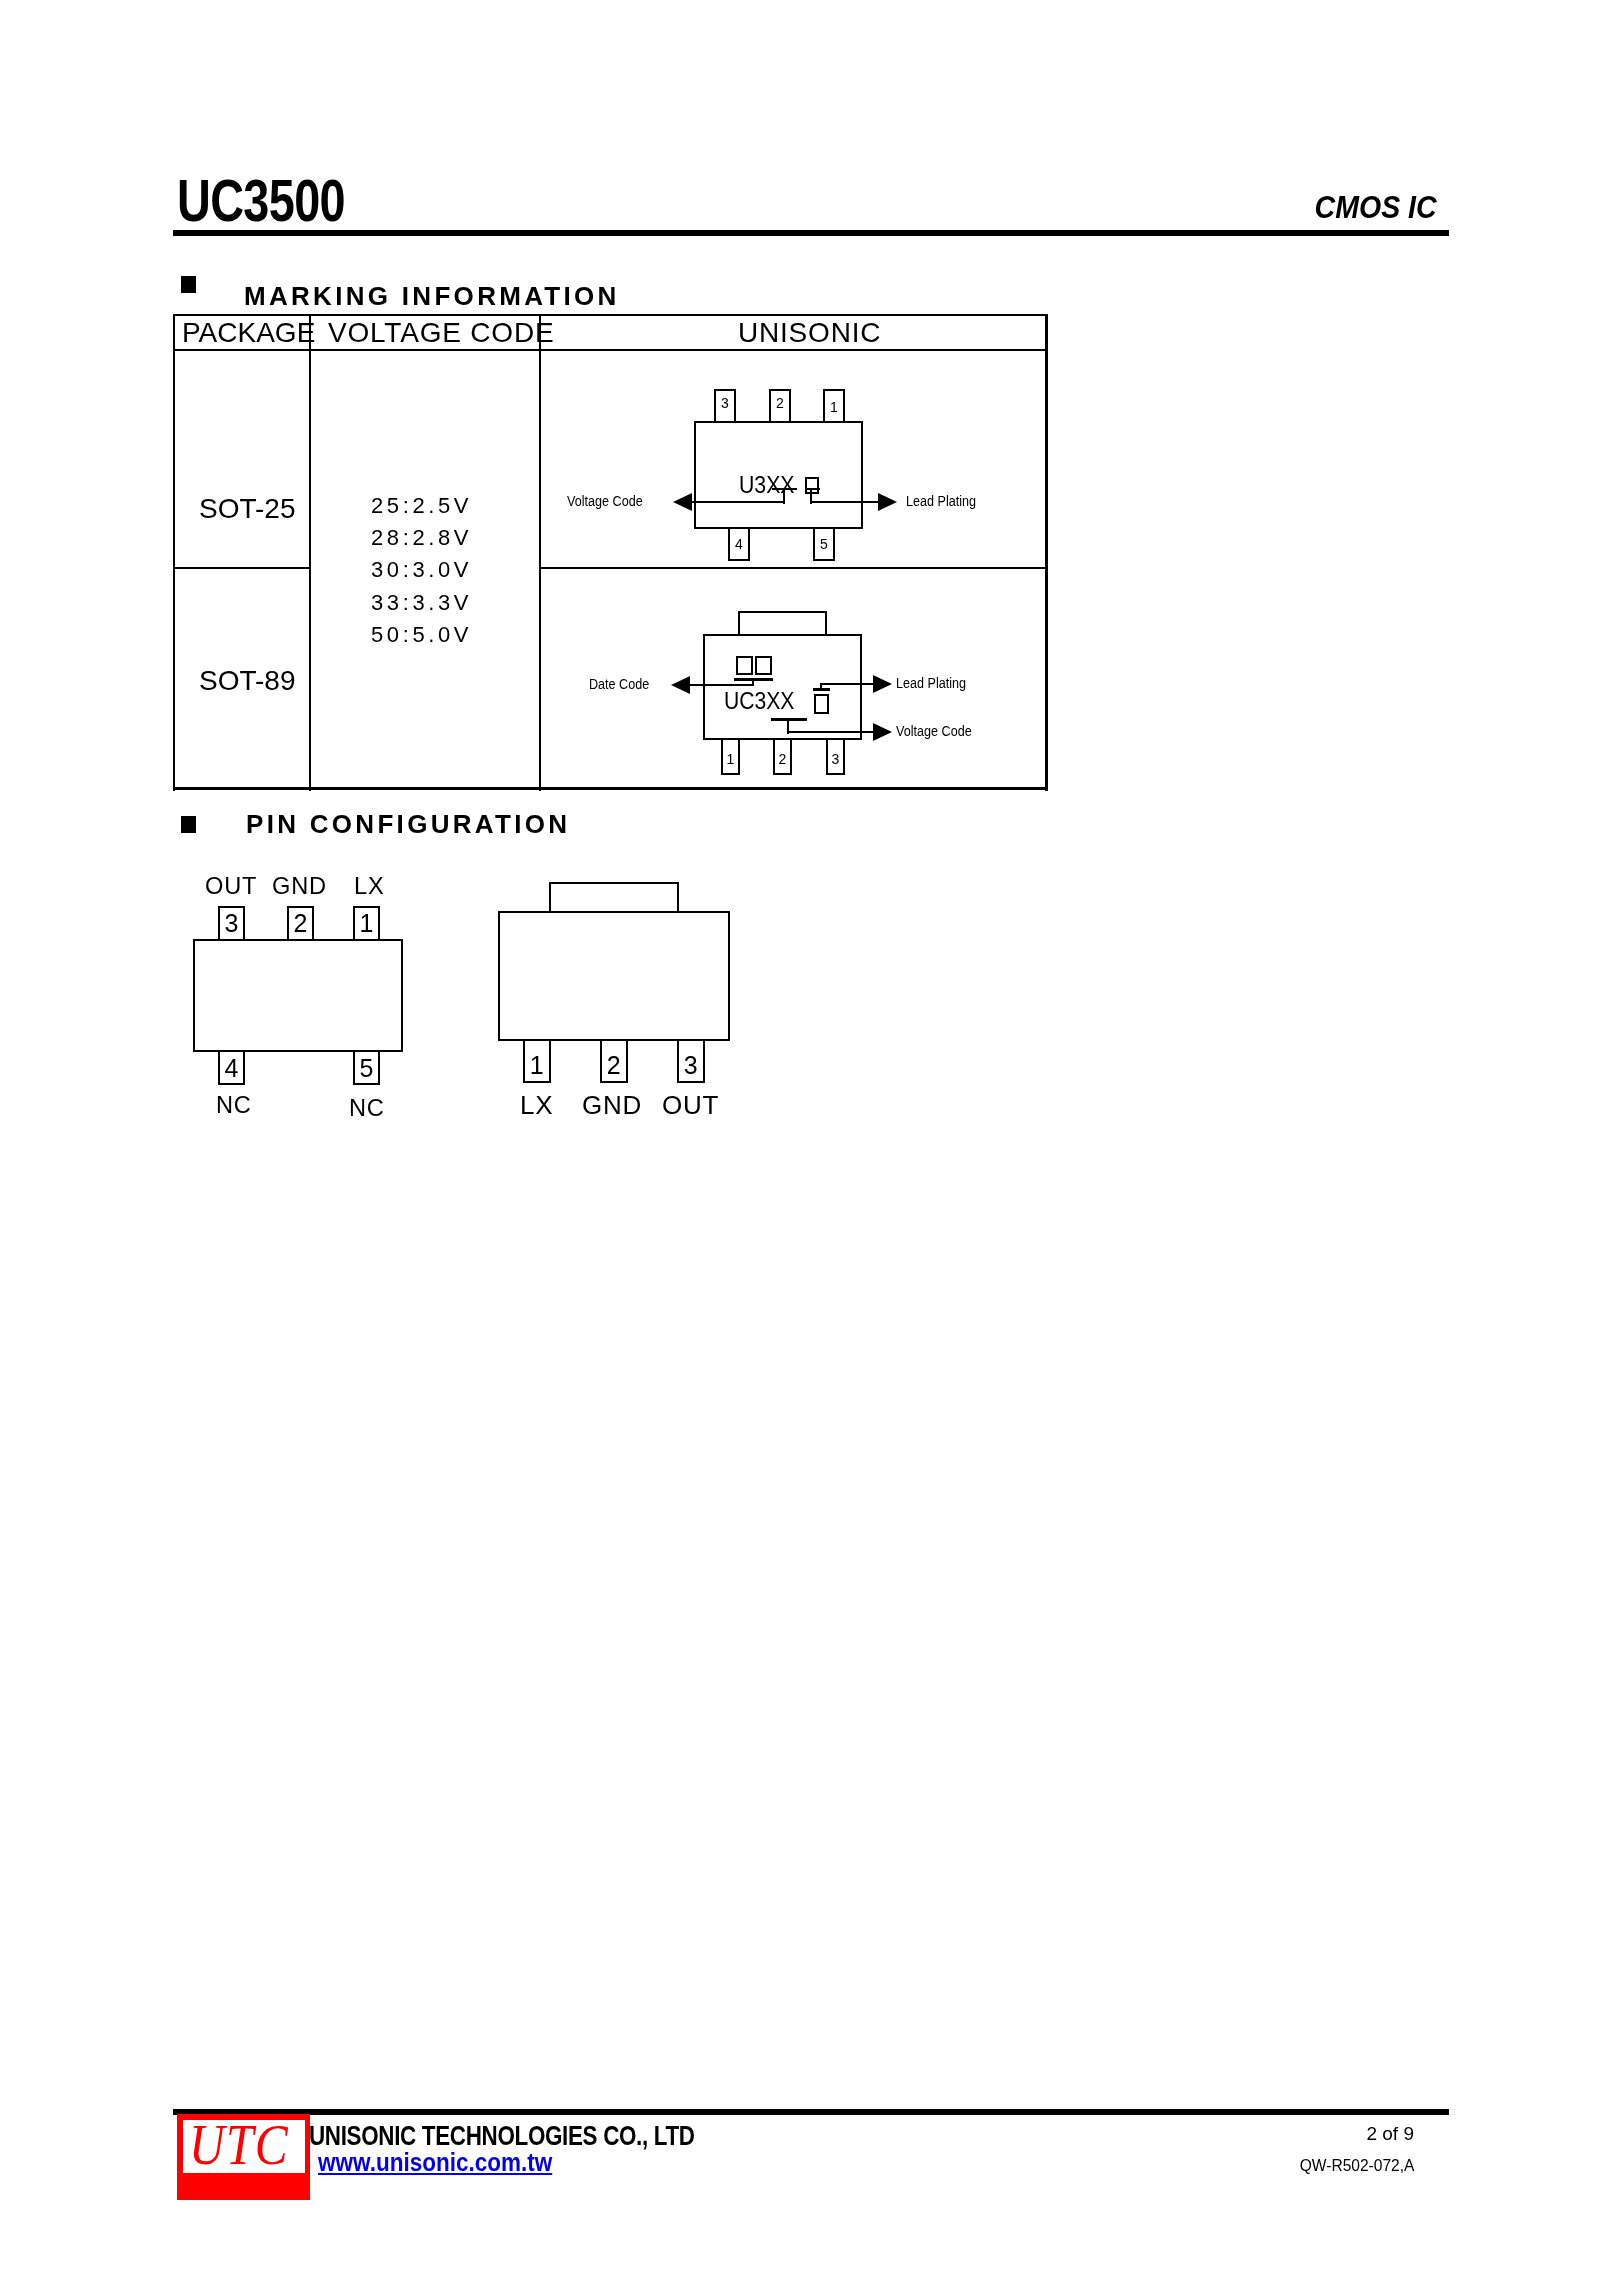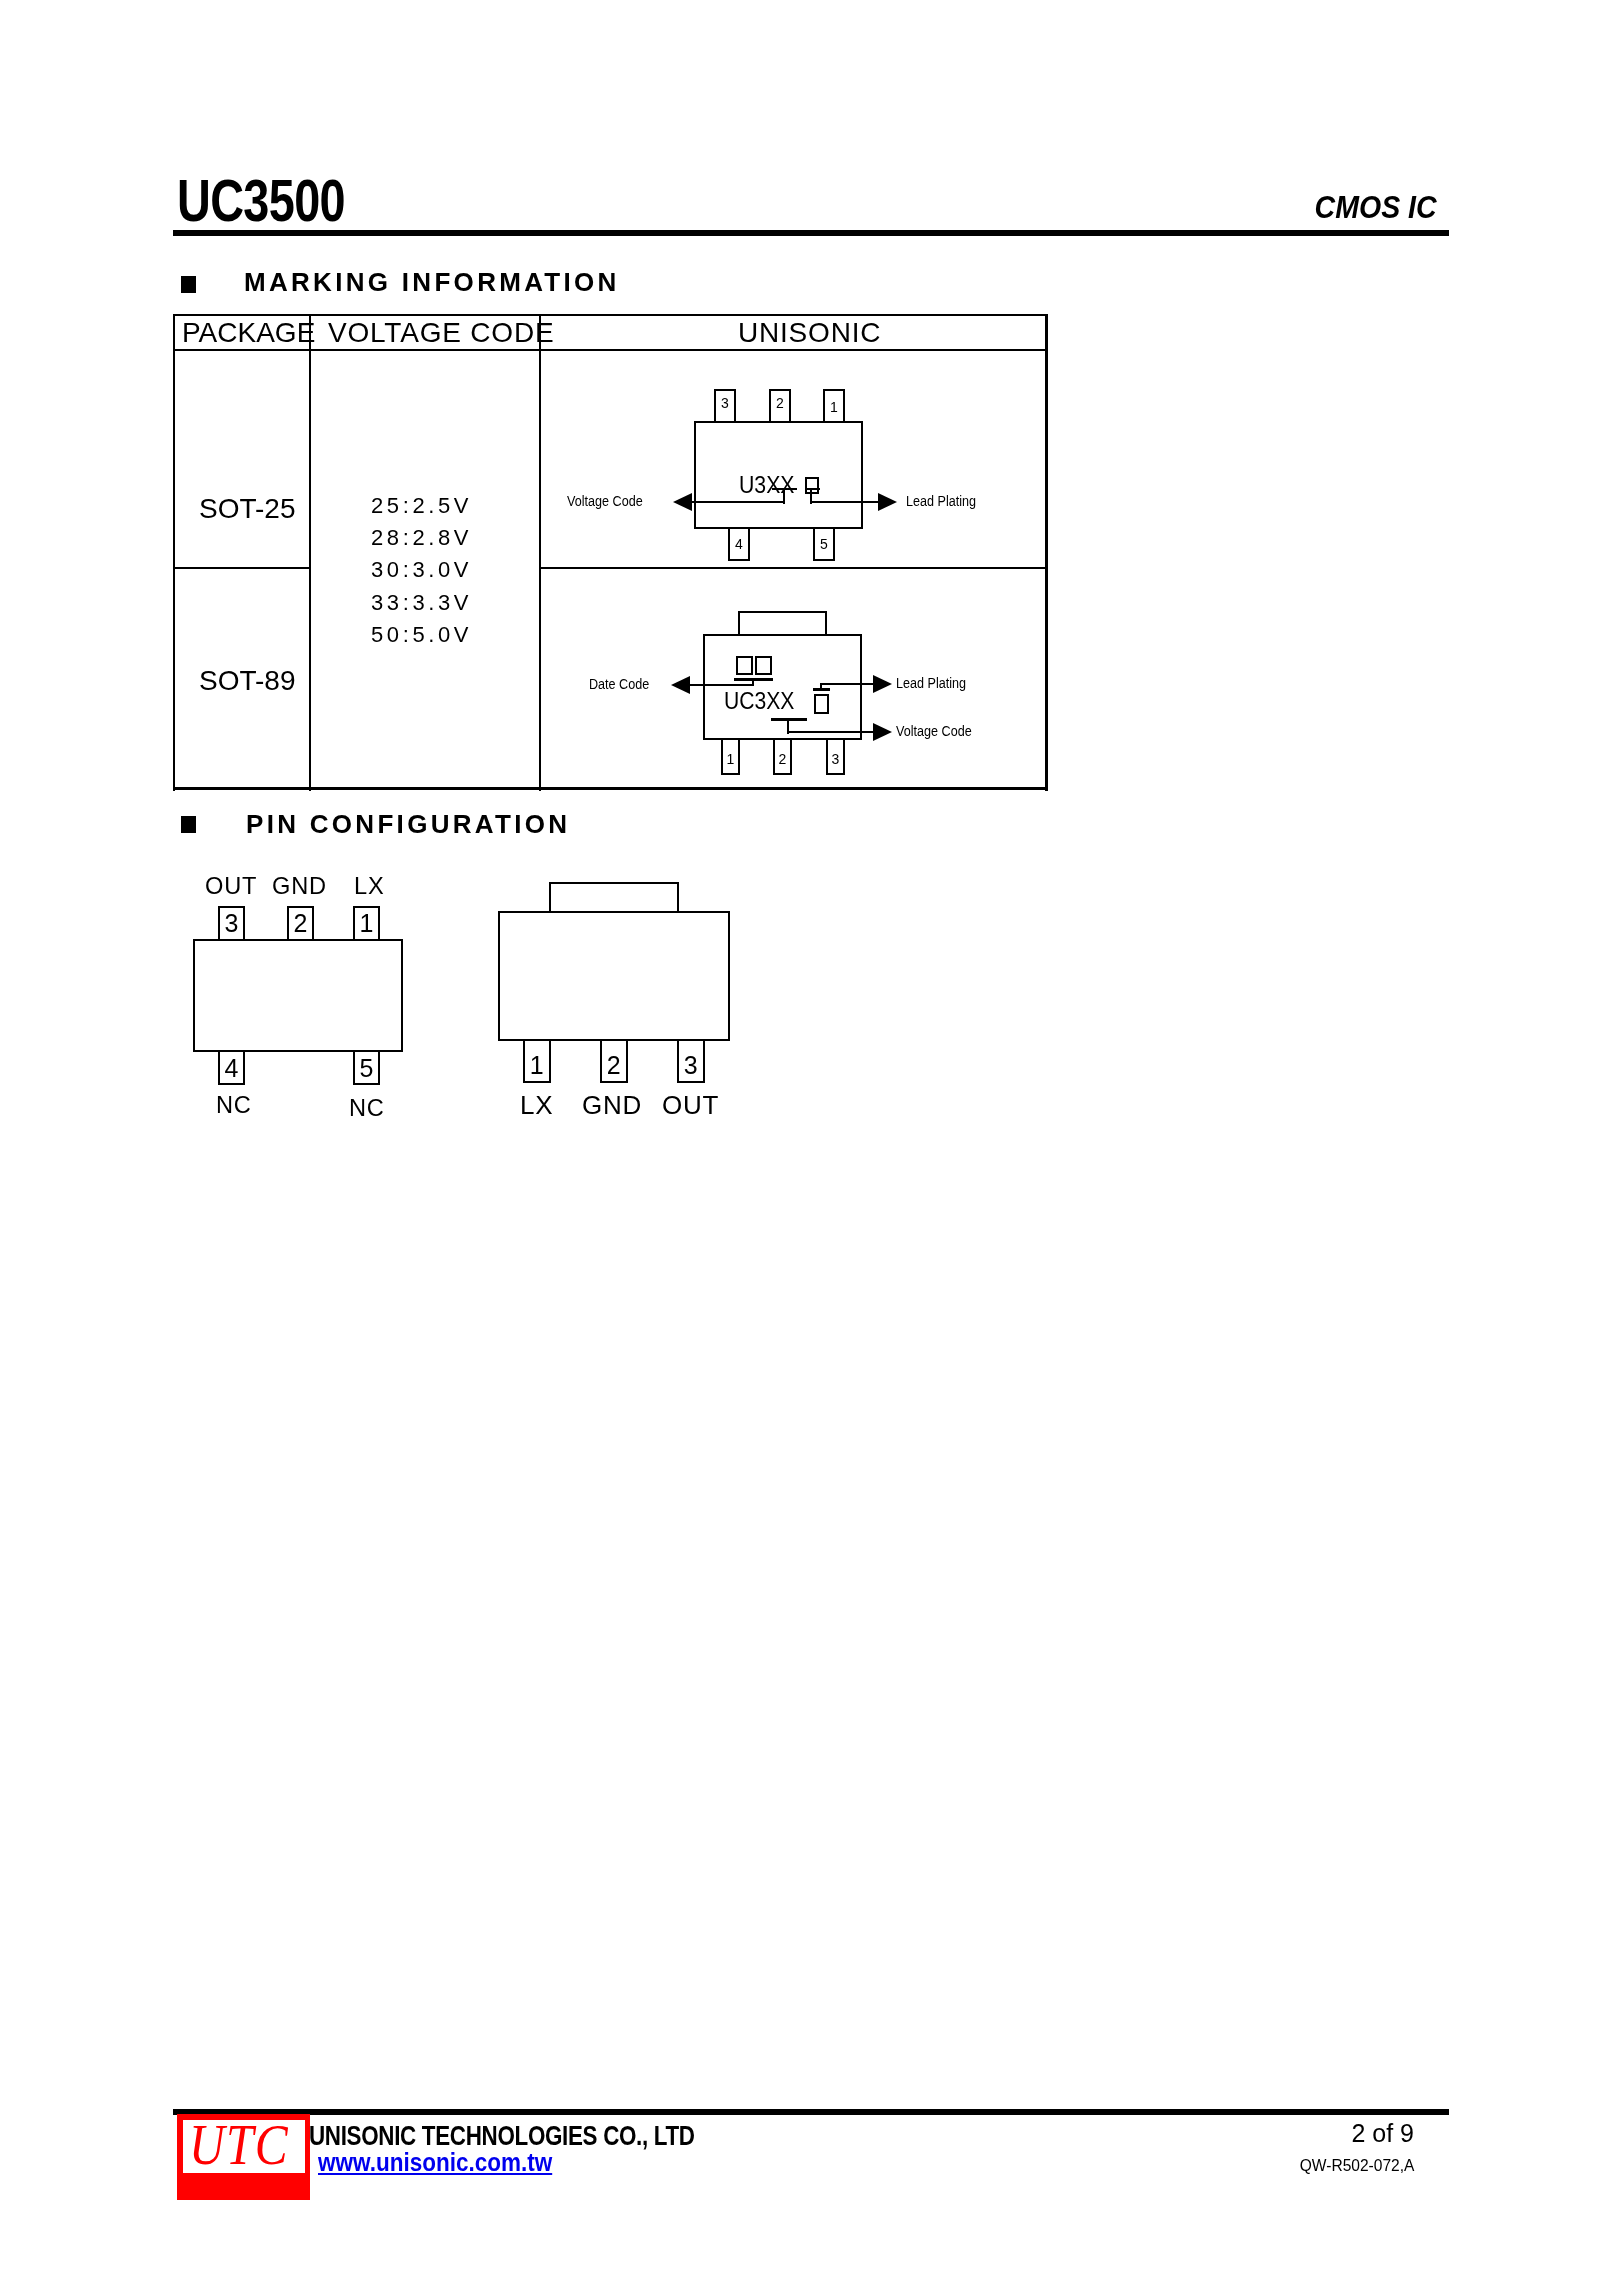--- a/index.html
+++ b/index.html
@@ -24,38 +24,38 @@
   .mark-text { position: absolute; font-size: 23.6px; line-height: 23.6px; white-space: nowrap; }
   .arrow-l { position: absolute; width: 0; height: 0; border-top: 9.4px solid transparent;
              border-bottom: 9.4px solid transparent; border-right: 19px solid #000; }
   .arrow-r { position: absolute; width: 0; height: 0; border-top: 9.4px solid transparent;
              border-bottom: 9.4px solid transparent; border-left: 19px solid #000; }
   .footer-co { position: absolute; left: 309px; top: 2120px; font-size: 28px; font-weight: bold;
                line-height: 31px; white-space: nowrap; transform: scaleX(0.8); transform-origin: left top; letter-spacing: -0.4px; }
   .footer-url { position: absolute; left: 318px; top: 2148px; font-size: 25px; font-weight: bold;
                 line-height: 28px; color: #0000ee; text-decoration: underline; white-space: nowrap;
                 transform: scaleX(0.9); transform-origin: left top; }
-  .footer-page { position: absolute; right: 208px; top: 2121px; font-size: 25px; line-height: 25px; white-space: nowrap; }
+  .footer-page { position: absolute; right: 208px; top: 2121px; font-size: 19px; line-height: 25px; white-space: nowrap; }
   .footer-doc { position: absolute; right: 208px; top: 2156px; font-size: 17.3px; line-height: 19px;
                 white-space: nowrap; transform: scaleX(0.9); transform-origin: right top; }
   .logo { position: absolute; left: 177px; top: 2114px; width: 133px; height: 86px; background: #ff0000; }
   .logo-inner { position: absolute; left: 5.5px; top: 5.5px; width: 122px; height: 53px; background: #ffffff; }
   .logo-text { position: absolute; left: 6.3px; top: -3.1px; font-family: "Liberation Serif", serif;
                font-style: italic; font-size: 58px; line-height: 58px; color: #ff0000; letter-spacing: 1.6px;
                transform: scaleX(0.85); transform-origin: left top; }
 </style>
 </head>
 <body>
 
 <div class="abs title">UC3500</div>
 <div class="abs subtitle">CMOS IC</div>
 <div class="line" style="left:173px; top:230px; width:1276px; height:5.5px;"></div>
 
 <div class="bullet" style="left:181px; top:276px;"></div>
-<div class="heading" style="left:244px; top:268px;">MARKING INFORMATION</div>
+<div class="heading" style="left:244px; top:282px;">MARKING INFORMATION</div>
 
 <div>
 
   <div class="line" style="left:173px; top:314px; width:875px; height:2.4px;"></div>
   <div class="line" style="left:173px; top:787px; width:875px; height:3.1px;"></div>
   <div class="line" style="left:173px; top:314px; width:2.4px; height:477px;"></div>
   <div class="line" style="left:1045px; top:314px; width:3.1px; height:477px;"></div>
 
   <div class="line" style="left:173px; top:349px; width:875px; height:2.4px;"></div>
 

